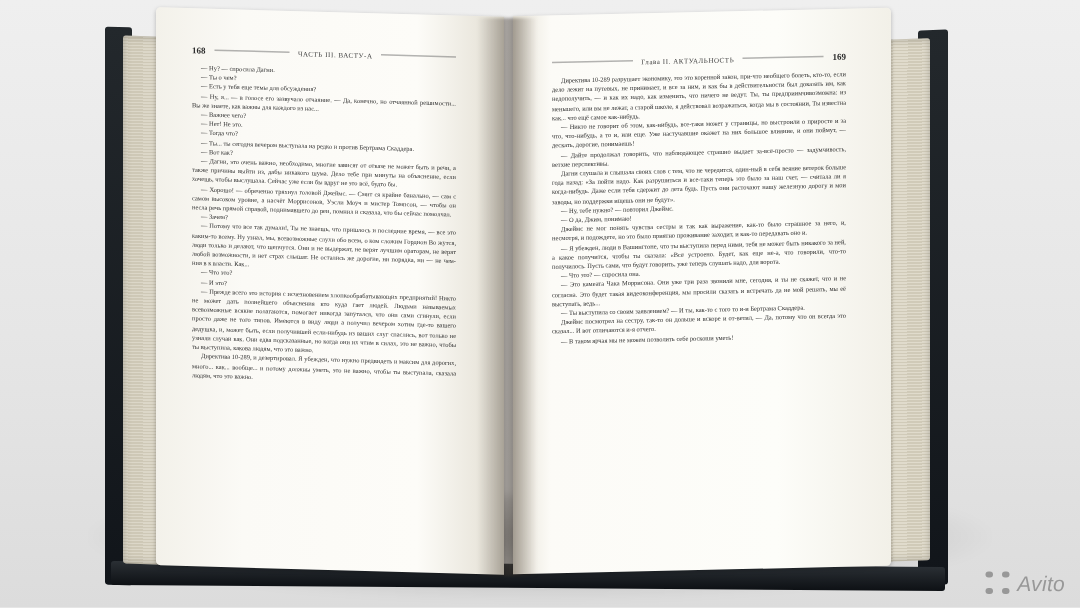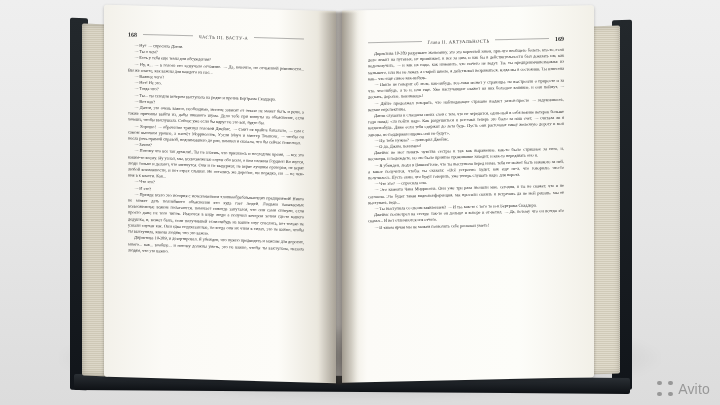--- a/index.html
+++ b/index.html
@@ -107,21 +107,21 @@
   .wm .dots{
     width:16px;height:16px;position:relative;
   }
   .wm .dots i{
     position:absolute;width:4.4px;height:4.4px;border-radius:50%;background:#6f6f6f;display:block;
   }
   .wm .dots i:nth-child(1){left:0;top:0;}
   .wm .dots i:nth-child(2){left:11px;top:0;}
   .wm .dots i:nth-child(3){left:0;top:11px;}
   .wm .dots i:nth-child(4){left:11px;top:11px;}
-  .wm .txt{font-family:"Liberation Sans", sans-serif;font-size:14px;color:#6f6f6f;letter-spacing:.2px;}
+  .wm .txt{font-family:"Liberation Sans", sans-serif;font-size:14px;color:#6f6f6f;letter-spacing:.2px;font-style:italic;}
 </style>
 </head>
 <body>
 
 <div class="scene">
   <div class="floor-shadow"></div>
 
   <div class="book">
 
     <div class="cover cover-left"></div>

